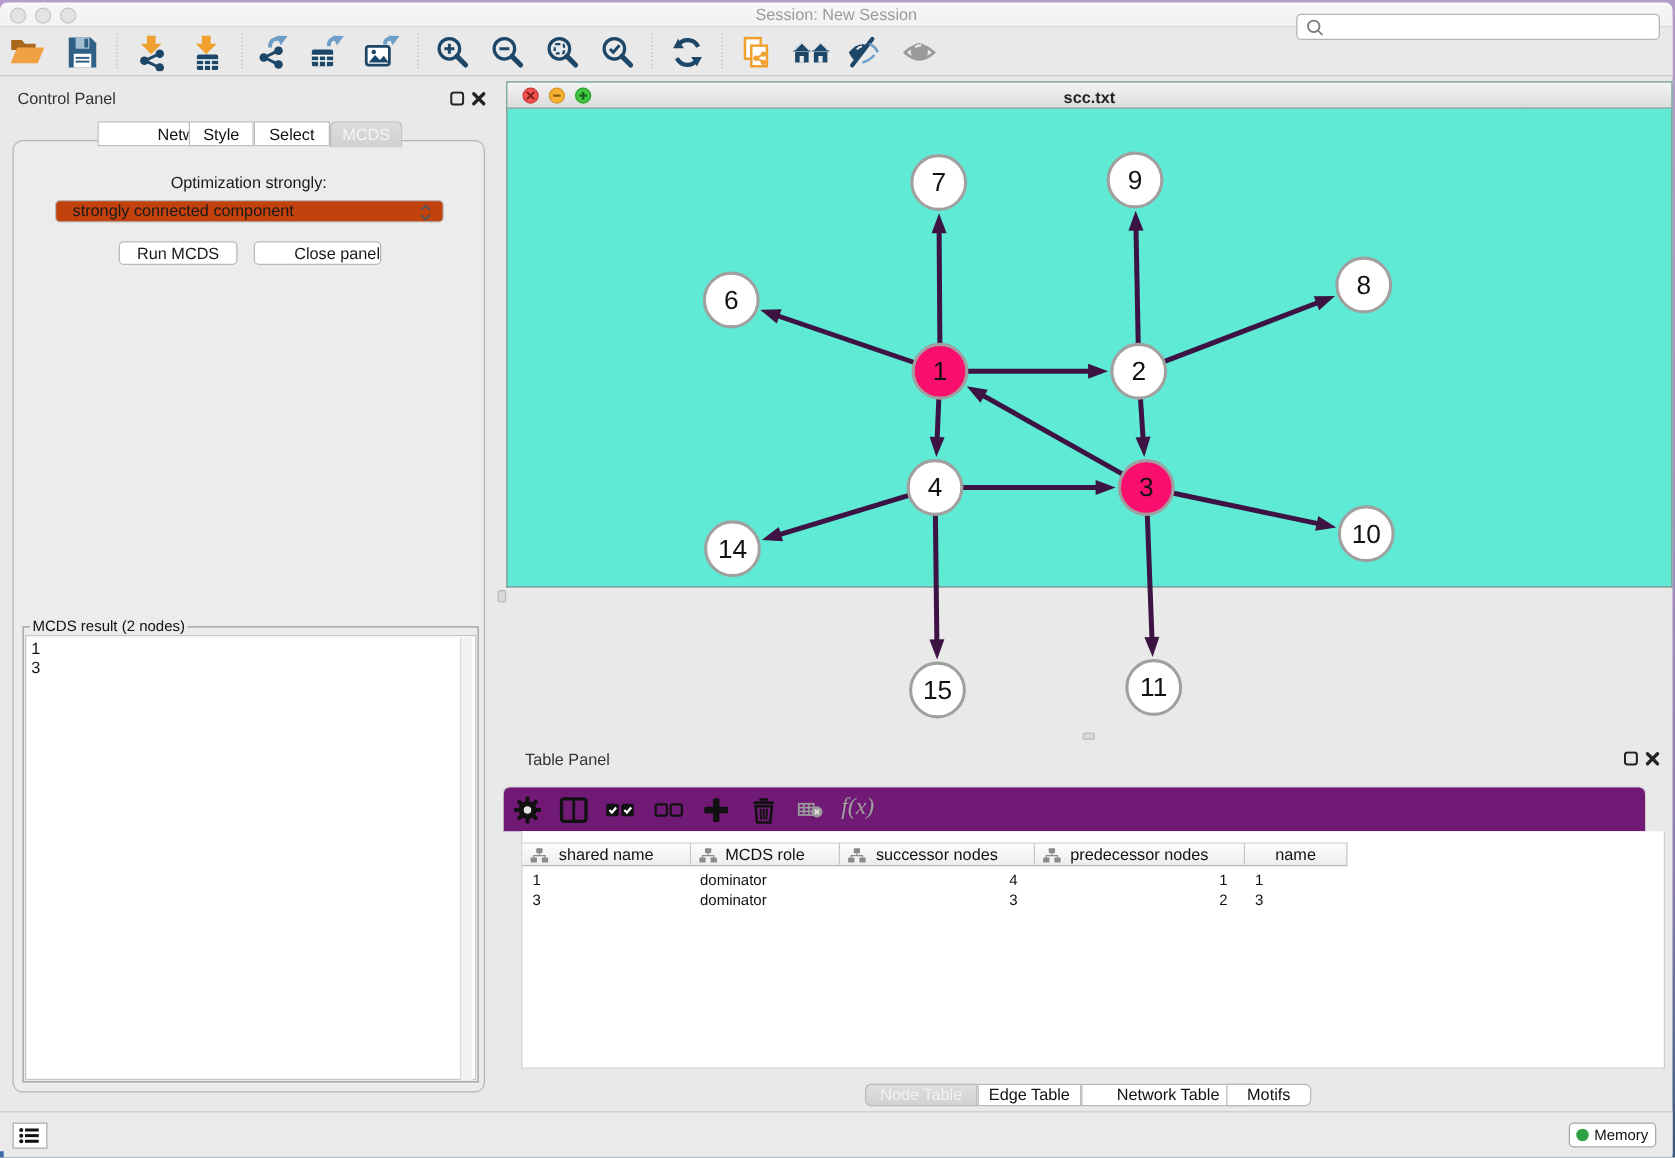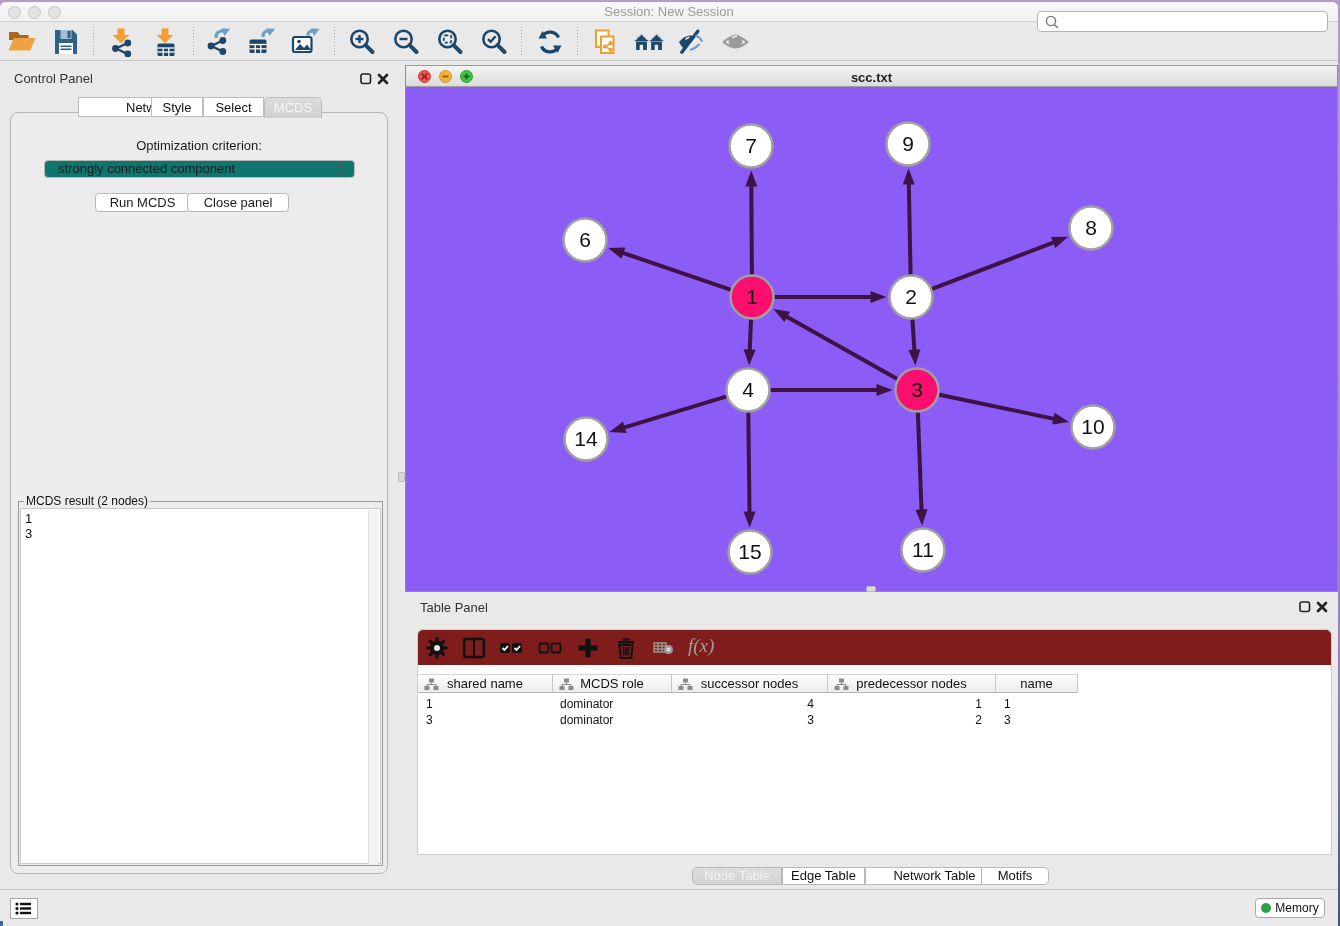--- a/index.html
+++ b/index.html
@@ -13,35 +13,35 @@
 .sep{position:absolute;top:5px;height:29px;width:1px;background-image:linear-gradient(#aaa 1px,transparent 1px);background-size:1px 3px;}
 .ticon{position:absolute;top:5px;width:30px;height:30px;}
 #searchbox{position:absolute;left:1037px;top:11px;width:291px;height:21px;background:#fff;border:1px solid #b4b4b4;border-radius:4px;}
 
 #cp-title{position:absolute;left:14px;top:71px;font-size:13px;color:#333;}
 #cp-tabs{position:absolute;left:78px;top:97px;height:20px;}
 .tab{position:absolute;top:0;height:20px;background:#fff;border:1px solid #bdbdbd;font-size:13px;color:#111;text-align:center;line-height:19px;}
 .tabsel{background:linear-gradient(#dcdcdc,#d0d0d0);color:#f5f5f5;border-radius:5px 5px 0 0;}
 #cp-body{position:absolute;left:10px;top:112px;width:378px;height:762px;background:#ececec;border:1px solid #b5b5b5;border-radius:8px;}
 #opt-label{position:absolute;left:0;top:26px;width:100%;text-align:center;font-size:13px;color:#1a1a1a;}
-#dropdown{position:absolute;left:44px;top:160px;width:311px;height:18px;background:#0f766e;border:1px solid #b9b9b9;border-radius:4px;font-size:13px;color:#1a1a1a;line-height:16px;padding-left:13px;}
+#dropdown{position:absolute;left:44px;top:160px;width:311px;height:18px;background:#c2410c;border:1px solid #b9b9b9;border-radius:4px;font-size:13px;color:#1a1a1a;line-height:16px;padding-left:13px;}
 .btn{position:absolute;top:193px;height:19px;background:#fff;border:1px solid #b9b9b9;border-radius:4px;font-size:13px;color:#1a1a1a;text-align:center;line-height:17px;}
 #mcds-group{position:absolute;left:18px;top:501px;width:365px;height:365px;border:1px solid #9a9a9a;padding-left:48px;}
 #mcds-legend{position:absolute;left:5px;top:-8px;background:#ececec;font-size:12px;color:#111;padding:0 2px;}
 #mcds-white{position:absolute;left:1px;top:6px;width:361px;height:356px;background:#fff;border:1px solid #c9c9c9;}
 #mcds-scroll{position:absolute;right:2px;top:1px;width:10px;height:354px;background:#f2f2f2;border-left:1px solid #ddd;}
 
-#netwin{position:absolute;left:405px;top:65px;width:933px;height:527px;background:#8b5cf6;border:1px solid #8e8e8e;border-top:none;}
+#netwin{position:absolute;left:405px;top:65px;width:933px;height:405px;background:#5eead4;border:1px solid #8e8e8e;border-top:none;}
 #nettitle{position:absolute;left:0;top:0;width:100%;height:22px;background:linear-gradient(#f3f3f3,#dcdcdc);border-top:1px solid #9a9a9a;border-bottom:1px solid #9f9f9f;}
 #nettitle .t{position:absolute;top:4px;width:100%;text-align:center;font-size:13px;font-weight:bold;color:#222;}
 .mac{position:absolute;top:4px;width:13px;height:13px;border-radius:50%;}
 #graph{position:absolute;left:0;top:23px;}
 
 #tp-title{position:absolute;left:420px;top:600px;font-size:13px;color:#333;}
-#tp-toolbar{position:absolute;left:417px;top:629px;width:915px;height:36px;background:#7f1d1d;border:1px solid #cfcfcf;border-radius:6px 6px 0 0;border-bottom:none;}
+#tp-toolbar{position:absolute;left:402px;top:629px;width:915px;height:36px;background:#701a75;border:1px solid #cfcfcf;border-radius:6px 6px 0 0;border-bottom:none;}
 #tp-white{position:absolute;left:417px;top:665px;width:915px;height:190px;background:#fff;border:1px solid #cfcfcf;border-top:none;}
 .hdr{position:absolute;top:10px;height:19px;background:linear-gradient(#fdfdfd,#ededed);border-right:1px solid #c6c6c6;border-top:1px solid #d6d6d6;border-bottom:1px solid #b6b6b6;font-size:13px;color:#111;text-align:center;line-height:18px;}
 .cell{position:absolute;font-size:12px;color:#111;height:16px;line-height:16px;}
 #tp-tabs{position:absolute;top:867px;height:18px;}
 .btab{position:absolute;top:0;height:18px;background:#fff;border:1px solid #b9b9b9;font-size:13px;color:#111;text-align:center;line-height:16px;}
 #statusbar{position:absolute;left:0;top:889px;width:1338px;height:35px;background:#eaeaea;border-top:1px solid #c9c9c9;}
 #memory{position:absolute;left:1255px;top:898px;width:70px;height:20px;background:#fff;border:1px solid #a8a8a8;border-radius:4px;font-size:12px;color:#111;text-align:center;line-height:18px;}
 #listbtn{position:absolute;left:10px;top:898px;width:28px;height:21px;background:#fff;border:1px solid #a8a8a8;}
 </style></head>
 <body>
@@ -207,29 +207,29 @@
 <svg class="abs" style="left:377px;top:73px;" width="12" height="12">
     <path d="M2,2 L10,10 M10,2 L2,10" stroke="#222" stroke-width="2.6" stroke-linecap="round"></path>
   </svg>
 <div id="cp-body"></div>
 <div id="cp-tabs">
   <div class="tab" style="left:0;width:96px;padding-left:47px;">Network</div>
   <div class="tab" style="left:73px;width:52px;">Style</div>
   <div class="tab" style="left:125px;width:61px;">Select</div>
   <div class="tab tabsel" style="left:186px;width:58px;border-bottom:none;height:21px;">MCDS</div>
 </div>
-<div id="opt-label" class="abs" style="left:10px;top:138px;width:378px;text-align:center;font-size:13px;color:#1a1a1a;">Optimization criterion:</div>
+<div id="opt-label" class="abs" style="left:10px;top:138px;width:378px;text-align:center;font-size:13px;color:#1a1a1a;">Optimization strongly:</div>
 <div id="dropdown">strongly connected component
   <svg width="11" height="14" style="position:absolute;right:8px;top:2px;" viewBox="0 0 11 14">
       <path d="M2,5 L5.5,1.5 L9,5" fill="none" stroke="#555" stroke-width="1.6"></path>
       <path d="M2,9 L5.5,12.5 L9,9" fill="none" stroke="#555" stroke-width="1.6"></path>
     </svg>
 </div>
 <div class="btn" style="left:95px;width:95px;">Run MCDS</div>
-<div class="btn" style="left:187px;width:102px;">Close panel</div>
+<div class="btn" style="left:203px;width:102px;text-align:right;">Close panel</div>
 <div id="mcds-group">
   <div id="mcds-legend">MCDS result (2 nodes)</div>
   <div id="mcds-white">
     <div style="position:absolute;left:4px;top:2px;font-size:13px;color:#111;">1<br>3</div>
     <div id="mcds-scroll"></div>
   </div>
 </div>
 <div id="netwin">
   <div id="nettitle">
     <div class="mac" style="left:12px;background:#f4534f;border:1px solid #ce3a36;"></div>

